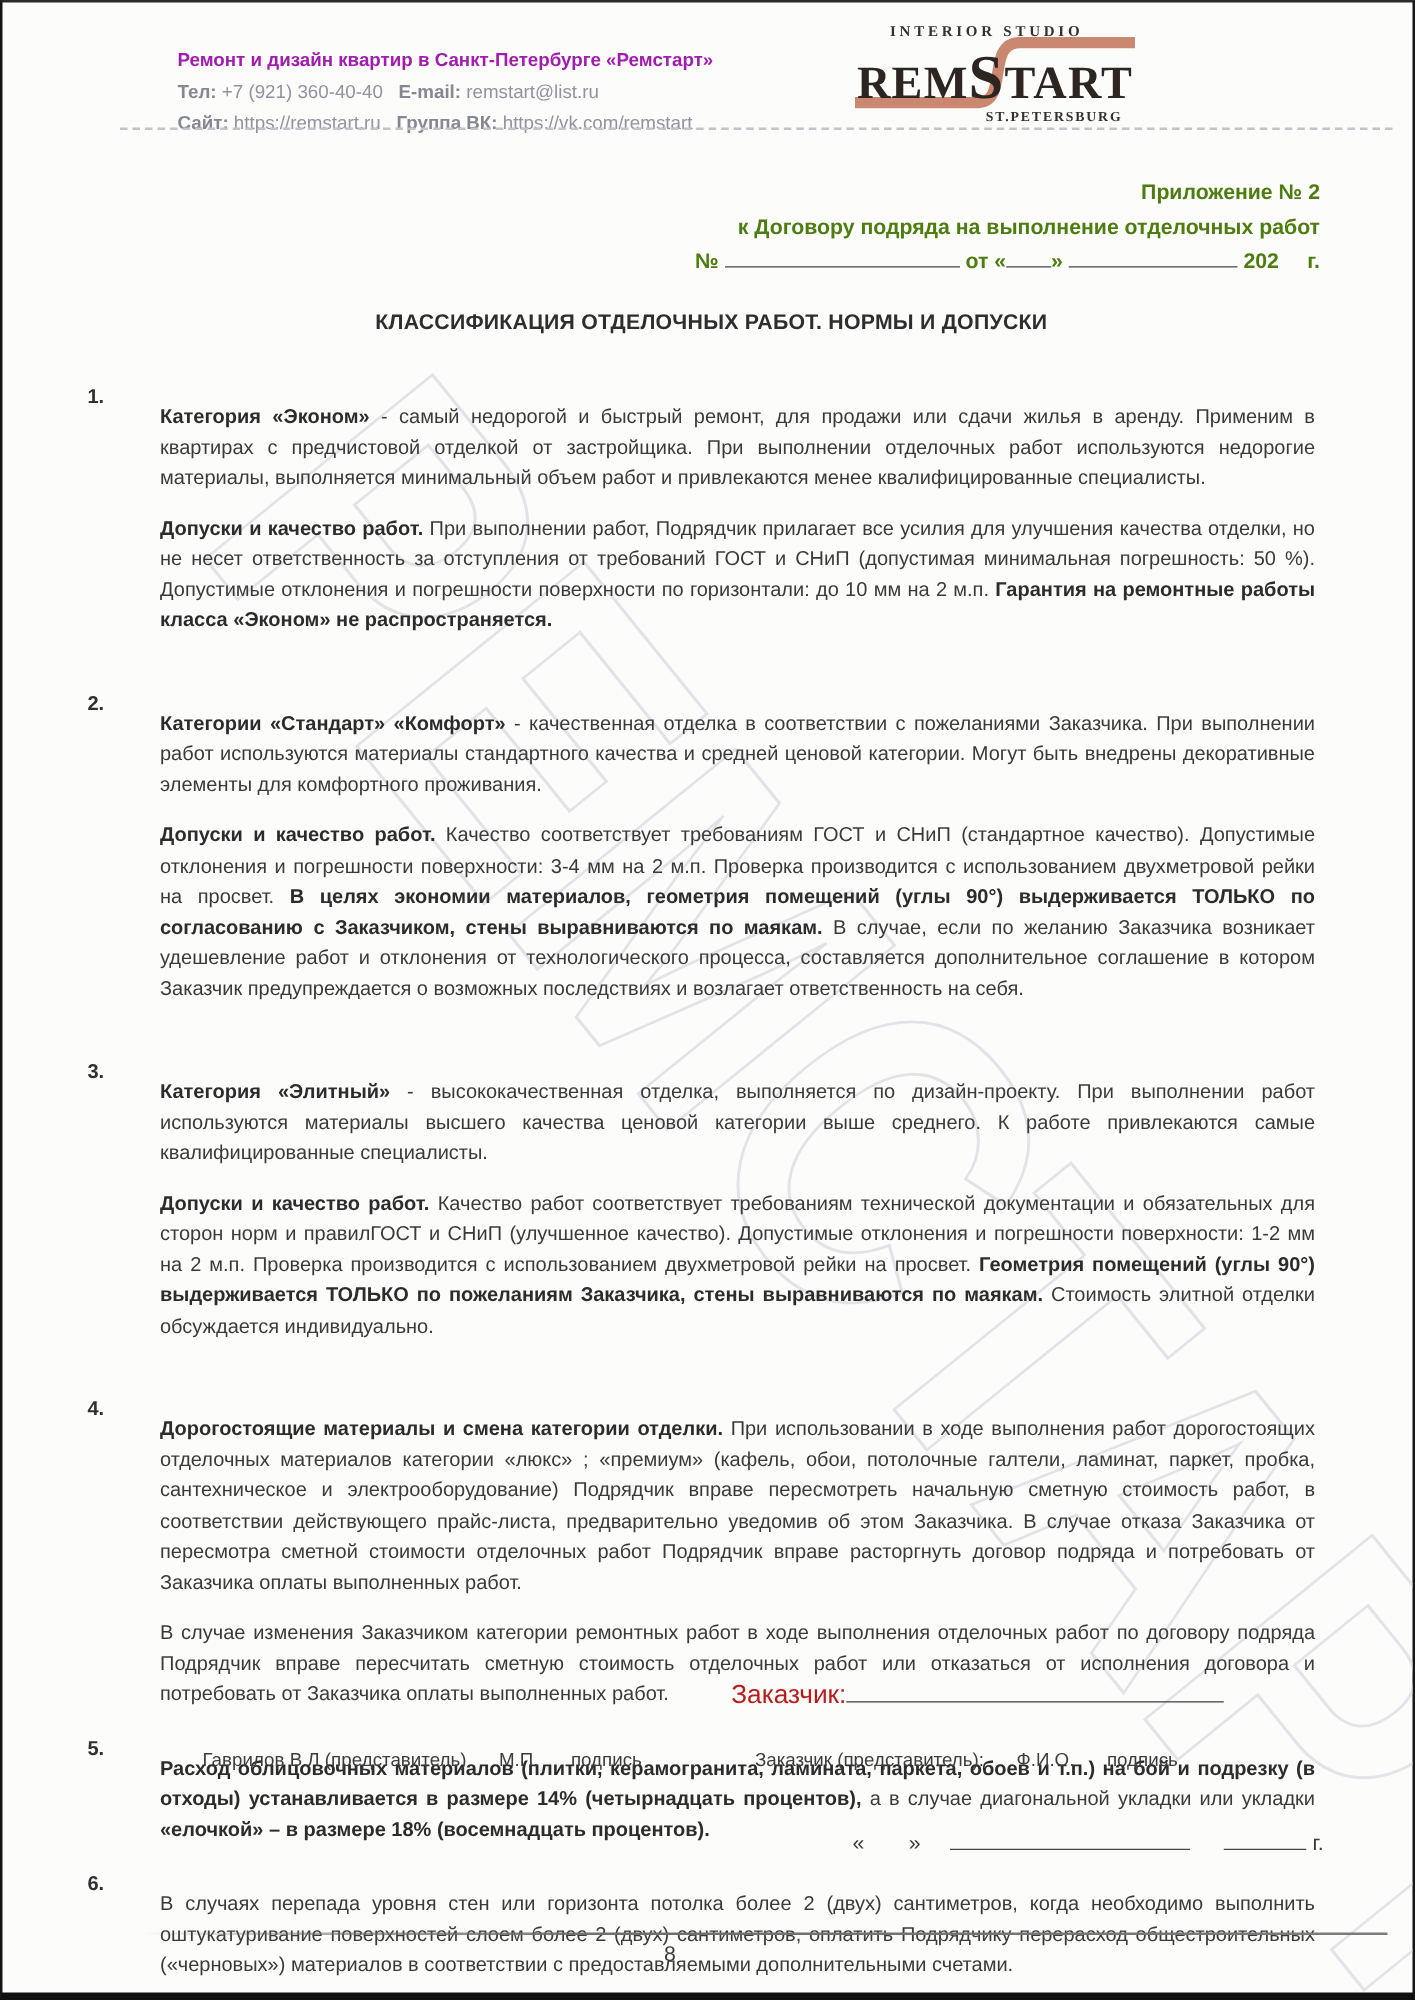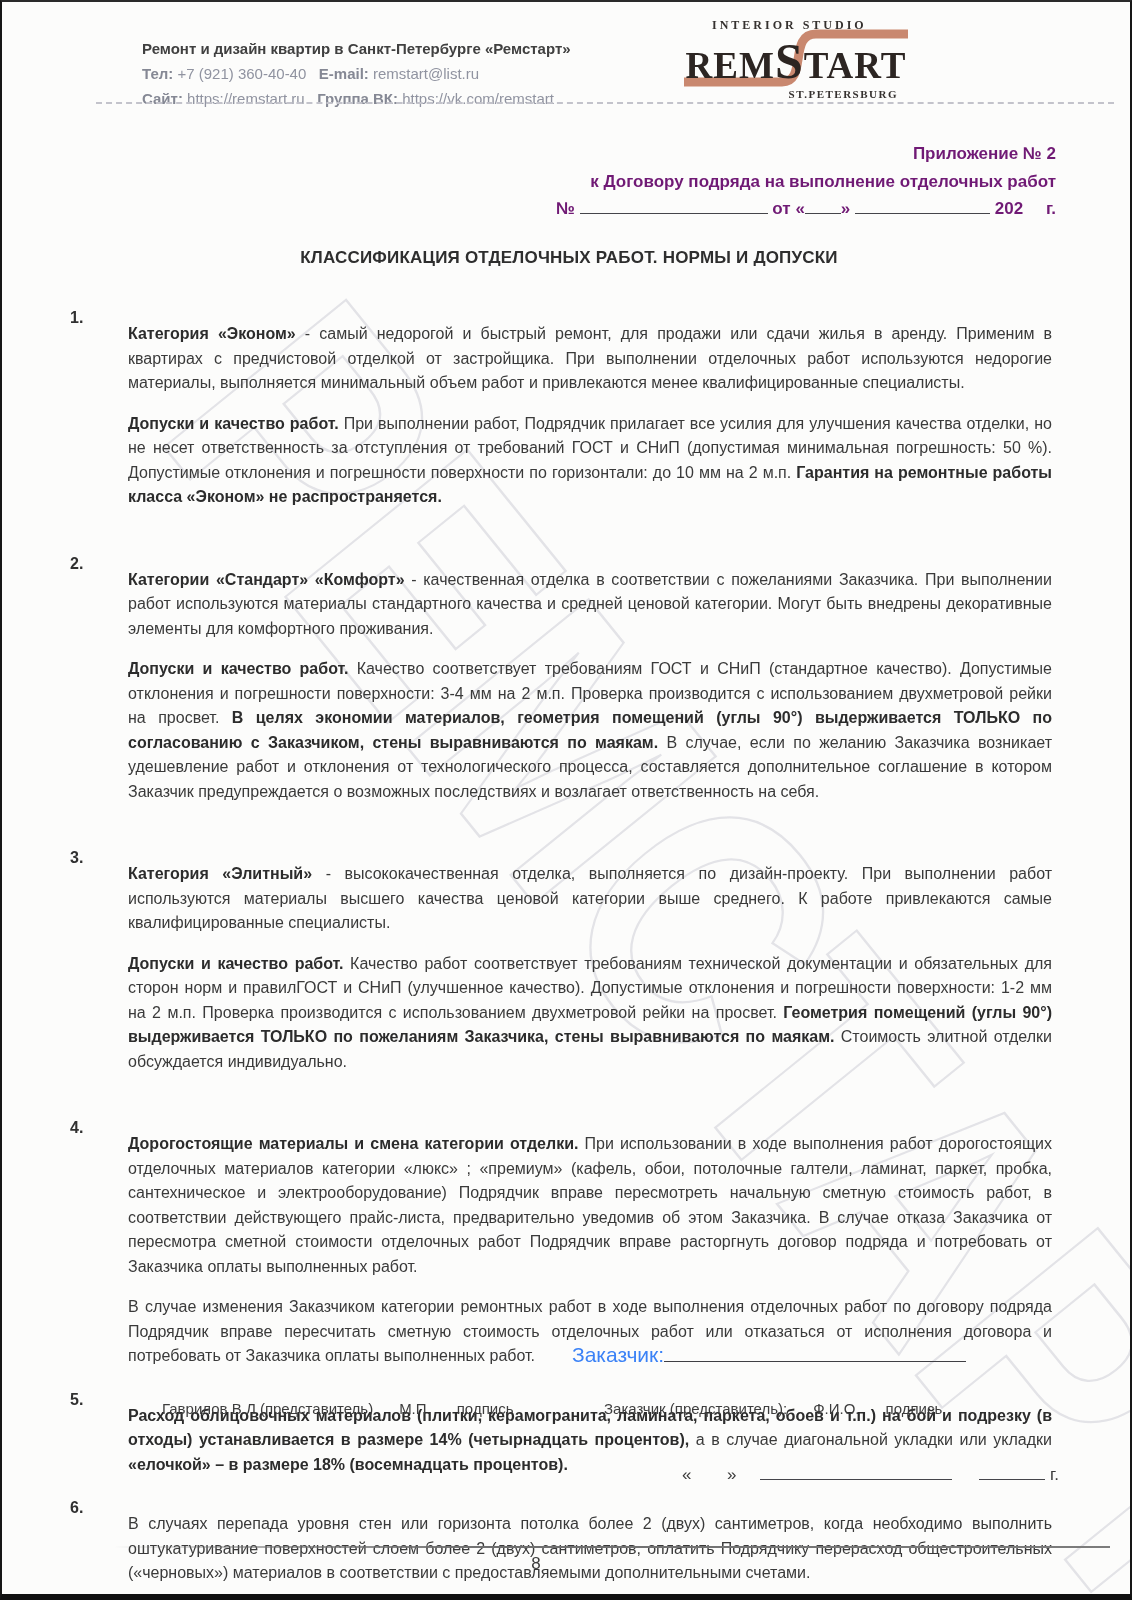--- a/index.html
+++ b/index.html
@@ -9,55 +9,55 @@
     font-family:"Liberation Sans",sans-serif;color:#3a3a3a;
     border-left:2px solid #161616;border-right:2px solid #161616;
     border-top:2px solid #2a2a2a;border-bottom:6px solid #101010;
     box-sizing:border-box;
   }
   .wm{position:absolute;left:0;top:0;pointer-events:none;opacity:.85;}
   .layer{position:absolute;z-index:2;}
 
   
   .company{left:140px;top:34px;font-size:15px;line-height:25px;color:#9093a0;}
-  .company b{color:#404040;font-weight:700;}
+  .company b{color:#a21caf;font-weight:700;}
   .company .lbl{font-weight:700;color:#858894;}
   .sep{left:94px;right:16px;top:100px;border-top:2px dashed #c3c3cb;height:0;}
 
   
   .logo{left:682px;top:14px;width:224px;height:92px;}
   .logo svg{position:absolute;left:0;top:0;}
   .logo .studio{position:absolute;left:28px;top:2px;font-family:"Liberation Serif",serif;
     font-size:12px;letter-spacing:3px;color:#35312f;font-weight:700;}
   .logo .big{position:absolute;left:0px;top:16px;width:224px;text-align:center;
     font-family:"Liberation Serif",serif;font-weight:700;color:#2c2522;white-space:nowrap;}
   .logo .big .t1{font-size:37px;letter-spacing:1px;}
   .logo .big .s{font-size:50px;letter-spacing:1px;}
   .logo .city{position:absolute;right:10px;top:72px;font-family:"Liberation Serif",serif;
     font-size:11px;letter-spacing:1.5px;color:#35312f;font-weight:700;}
 
   
   .titleblock{right:74px;top:138px;text-align:right;font-size:17px;font-weight:700;
-    color:#701a75;line-height:27.5px;white-space:nowrap;}
+    color:#4d7c0f;line-height:27.5px;white-space:nowrap;}
   .bl{display:inline-block;border-bottom:1.7px solid #45454a;height:1em;vertical-align:baseline;}
 
   
   .content{left:68px;right:62px;top:246px;}
   .doc-heading{text-align:center;font-size:17px;font-weight:700;color:#2e2e2e;margin:0 0 38px 0;letter-spacing:.2px;}
   .item{display:flex;margin-bottom:3px;}
   .item.gap{margin-bottom:26px;}
   .item .num{flex:0 0 42px;font-weight:700;font-size:16px;color:#303030;line-height:24.5px;}
   .item .body{flex:1;font-size:16px;line-height:24.5px;text-align:justify;}
   .item .body p{margin:16px;}
   .item .body b{color:#2c2c2c;}
 
   
   .consent{left:0;right:0;top:1292px;text-align:center;font-size:15.5px;font-weight:700;color:#2e2e2e;}
   .sig-contractor{left:126px;top:1338px;font-size:21px;color:#343434;white-space:nowrap;}
-  .sig-client{left:570px;top:1338px;font-size:21px;color:#3b82f6;white-space:nowrap;}
+  .sig-client{left:583px;top:1338px;font-size:21px;color:#b91c1c;white-space:nowrap;}
   .sig-line{border-bottom:1.8px solid #3f3f44;display:inline-block;height:1em;vertical-align:baseline;}
   .subs{top:1398px;font-size:15px;color:#3d3d3d;white-space:nowrap;}
   .subs span{margin-right:26px;}
   .sub-left{left:160px;}
   .sub-right{left:602px;}
   .daterow{left:680px;top:1460px;font-size:17px;color:#3a3a3a;white-space:nowrap;}
   .bottomrule{left:112px;right:20px;top:1544px;height:2px;
     background:linear-gradient(90deg,rgba(130,130,130,0) 0%,rgba(110,110,110,.55) 14%,#6e6e6e 38%,#7c7c7c 100%);}
   .pagenum{left:0;right:60px;top:1552px;text-align:center;font-size:17px;color:#3c3c3c;}
 </style>

